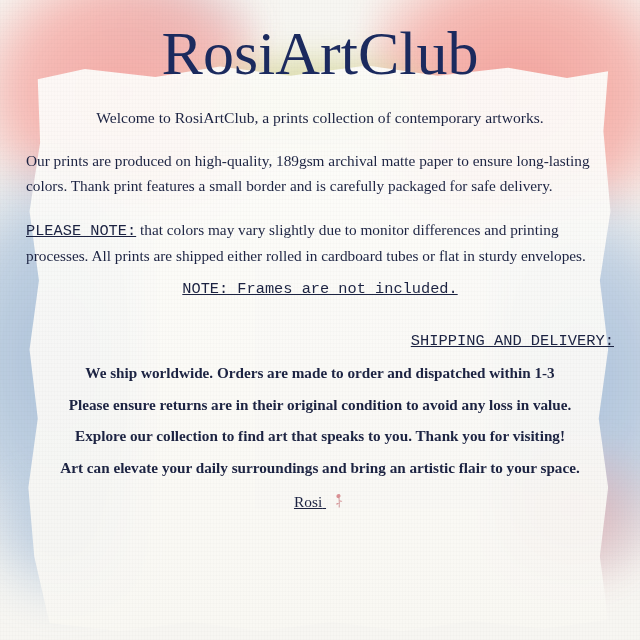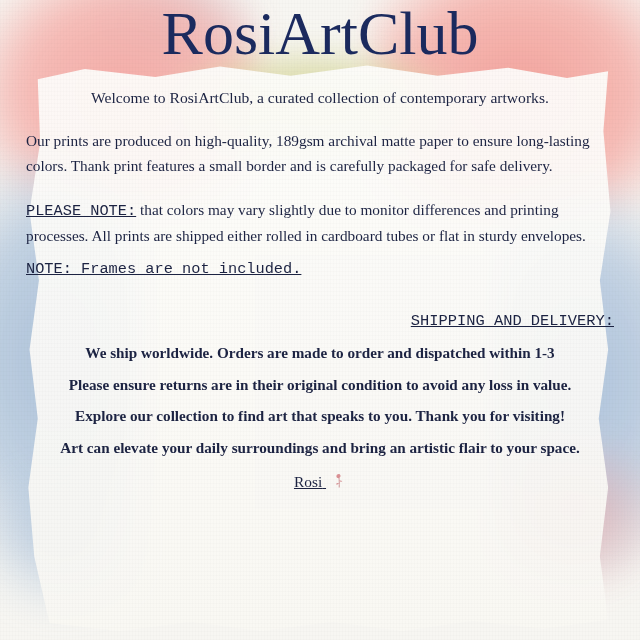--- a/index.html
+++ b/index.html
@@ -118,21 +118,21 @@
 
   
   .content {
     position: absolute;
     inset: 0;
     padding: 0 22px;
   }
 
   .title {
     margin: 0;
-    padding-top: 0;
+    padding-top: 20px;
     text-align: center;
     font-family: "Liberation Serif", serif;
     font-size: 62px;
     line-height: 1.08;
     font-weight: 400;
     color: #1b2a5e;
     letter-spacing: 0px;
   }
 
   .body-text {
@@ -150,21 +150,21 @@
 
   p.para {
     margin: 19px 4px 0 4px;
     text-align: left;
   }
 
   .u { text-decoration: underline; font-family: Liberation Mono, monospace; }
 
   .note-frames {
     margin: 8px 4px 0 4px;
-    text-align: left;
+    text-align: center;
     font-size: 15.3px;
     color: #1c2342;
   }
 
   .shipping-head {
     margin: 26px 4px 0 4px;
     text-align: right;
     font-size: 15.4px;
     color: #1c2342;
   }
@@ -209,21 +209,21 @@
     <div class="wash blue-bl"></div>
   </div>
 
   <div class="paper"></div>
   <div class="paper-grain"></div>
 
   <div class="content">
 
     <h1 class="title">RosiArtClub</h1>
 
-    <div class="welcome body-text">Welcome to RosiArtClub, a curated collection of contemporary artworks.</div>
+    <div class="welcome body-text">Welcome to RosiArtClub, a prints collection of contemporary artworks.</div>
 
     <p class="para body-text">Our prints are produced on high-quality, 189gsm archival matte paper to ensure long-lasting colors. Thank print features a small border and is carefully packaged for safe delivery.</p>
 
     <p class="para body-text"><span class="u">PLEASE NOTE:</span><span> that colors may vary slightly due to monitor differences and printing processes. All prints are shipped either rolled in cardboard tubes or flat in sturdy envelopes.</span></p>
 
     <div class="note-frames body-text"><span class="u">NOTE: Frames are not included.</span></div>
 
     <div class="shipping-head body-text"><span class="u">SHIPPING AND DELIVERY:</span></div>
 
     <div class="ship-line body-text">We ship worldwide. Orders are made to order and dispatched within 1-3</div>

